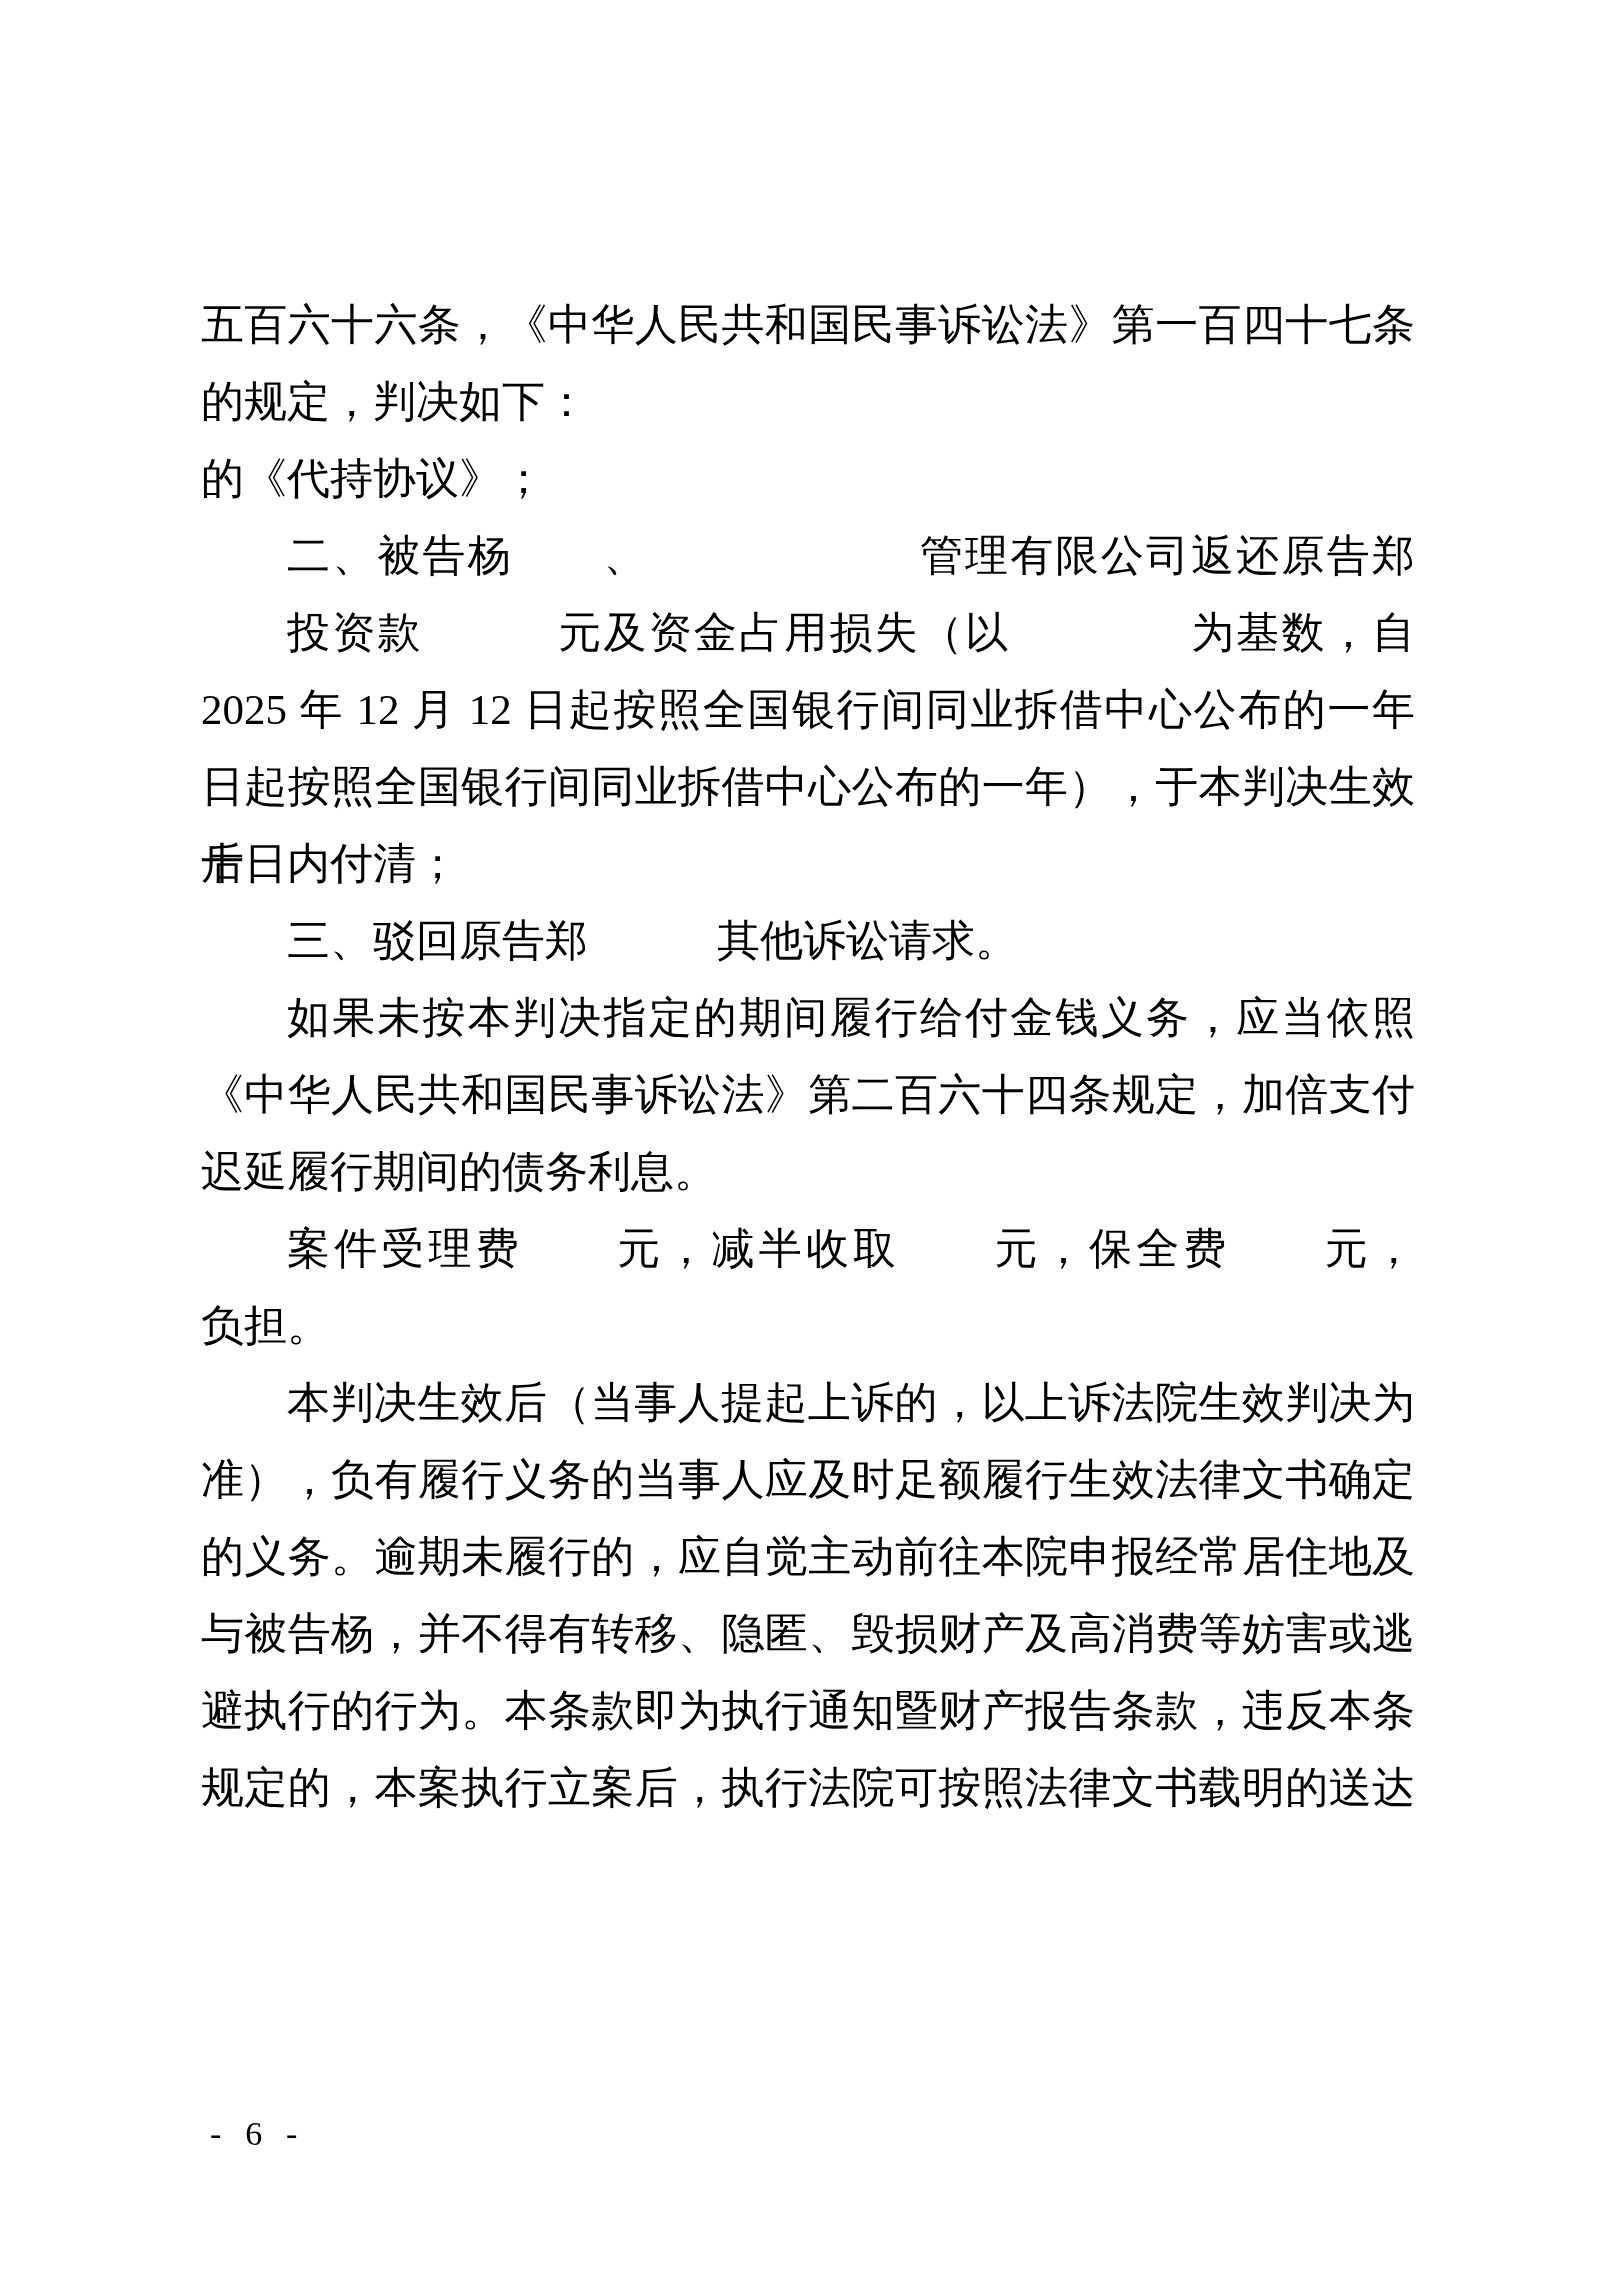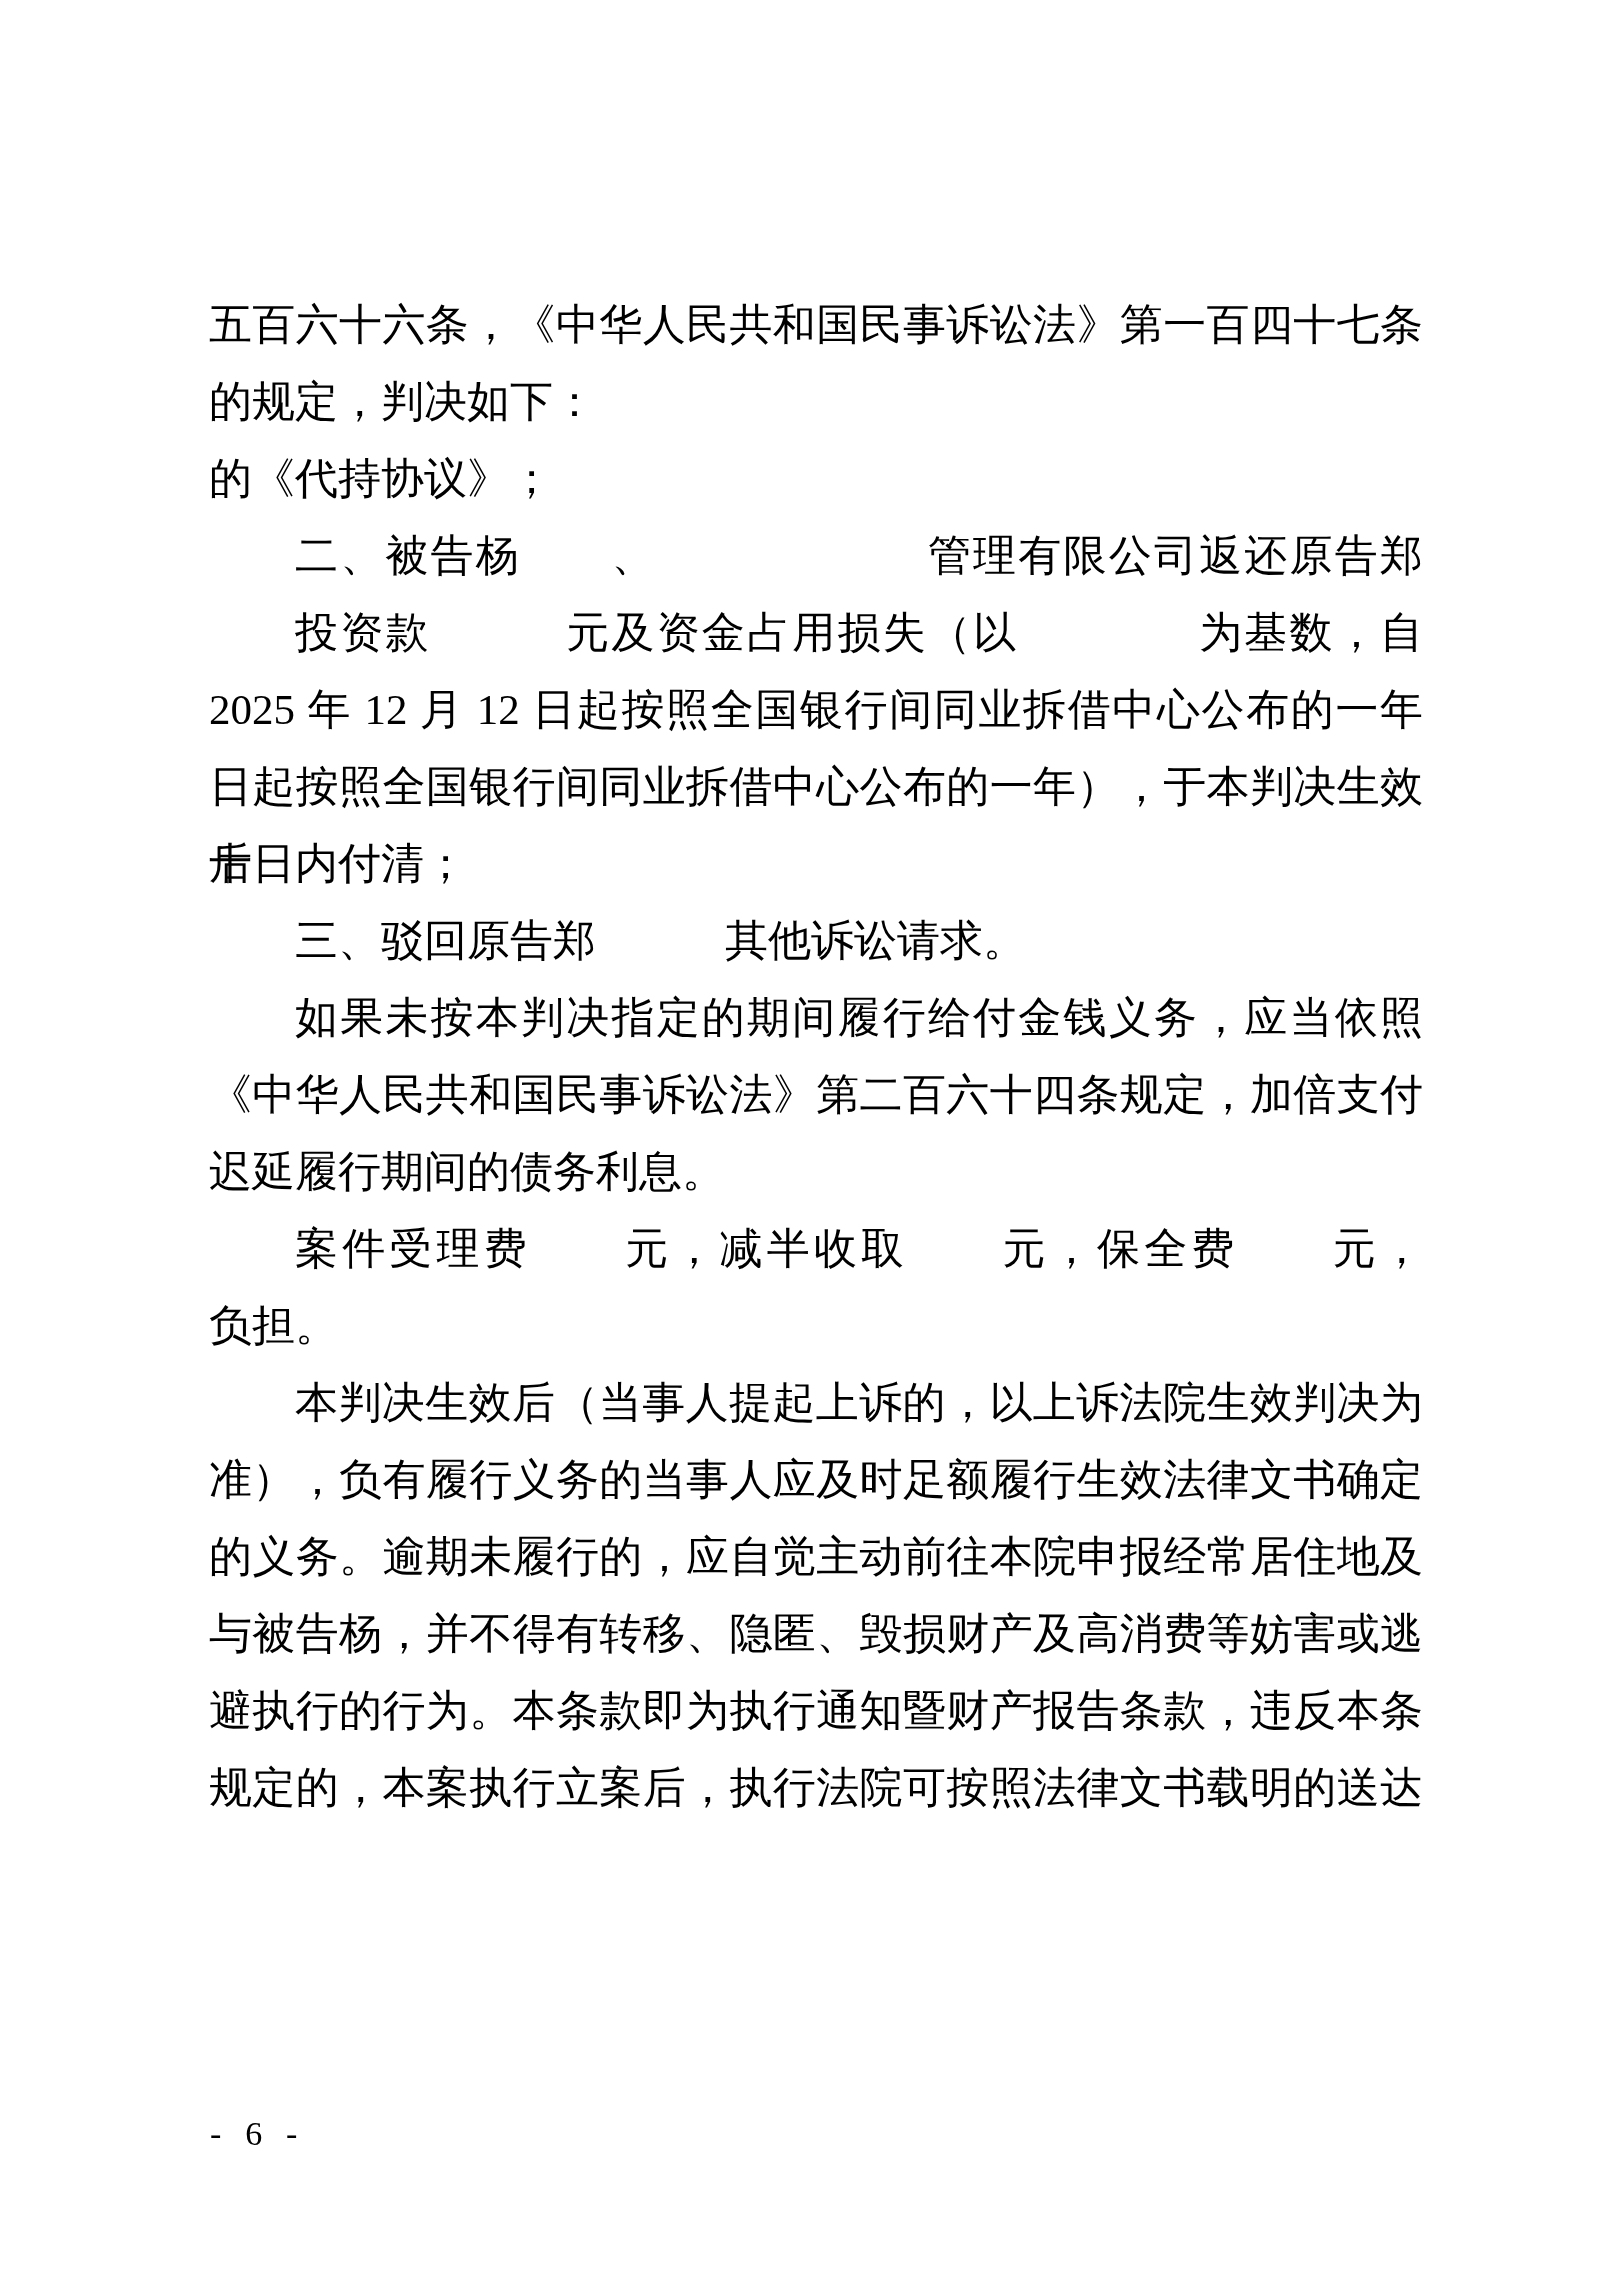--- a/index.html
+++ b/index.html
@@ -15,21 +15,21 @@
     font-family: "Liberation Serif", "DejaVu Serif", serif;
     overflow: hidden;
   }
   .sheet {
     position: absolute;
     inset: 0;
     background: #ffffff;
   }
   .doc-body {
     position: absolute;
-    left: 209px;
+    left: 201px;
     top: 286px;
     width: 1214px;
   }
   .line {
     height: 77px;
     line-height: 77px;
     font-size: 43px;
     letter-spacing: 0;
     text-align: justify;
     text-align-last: left;

